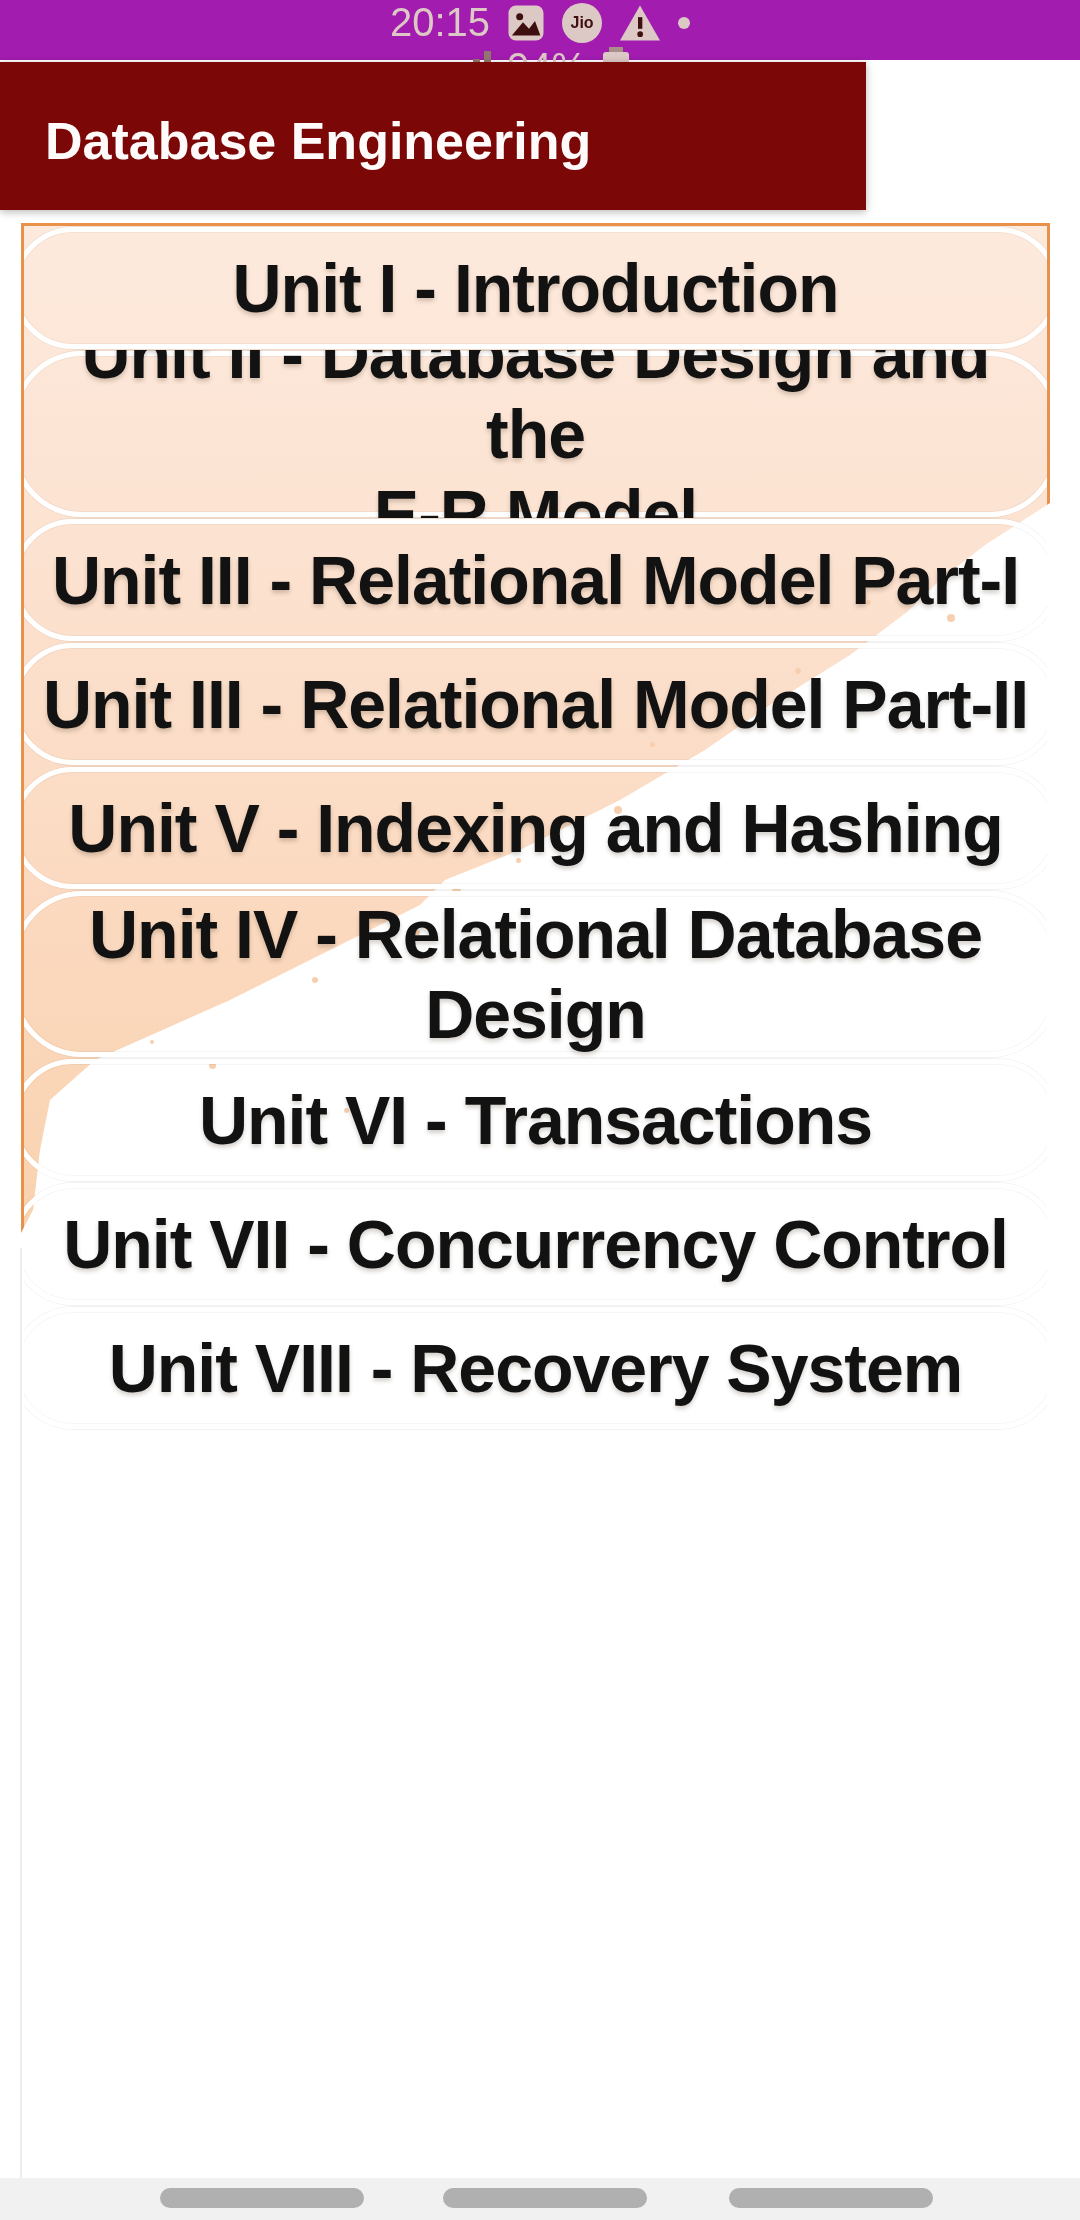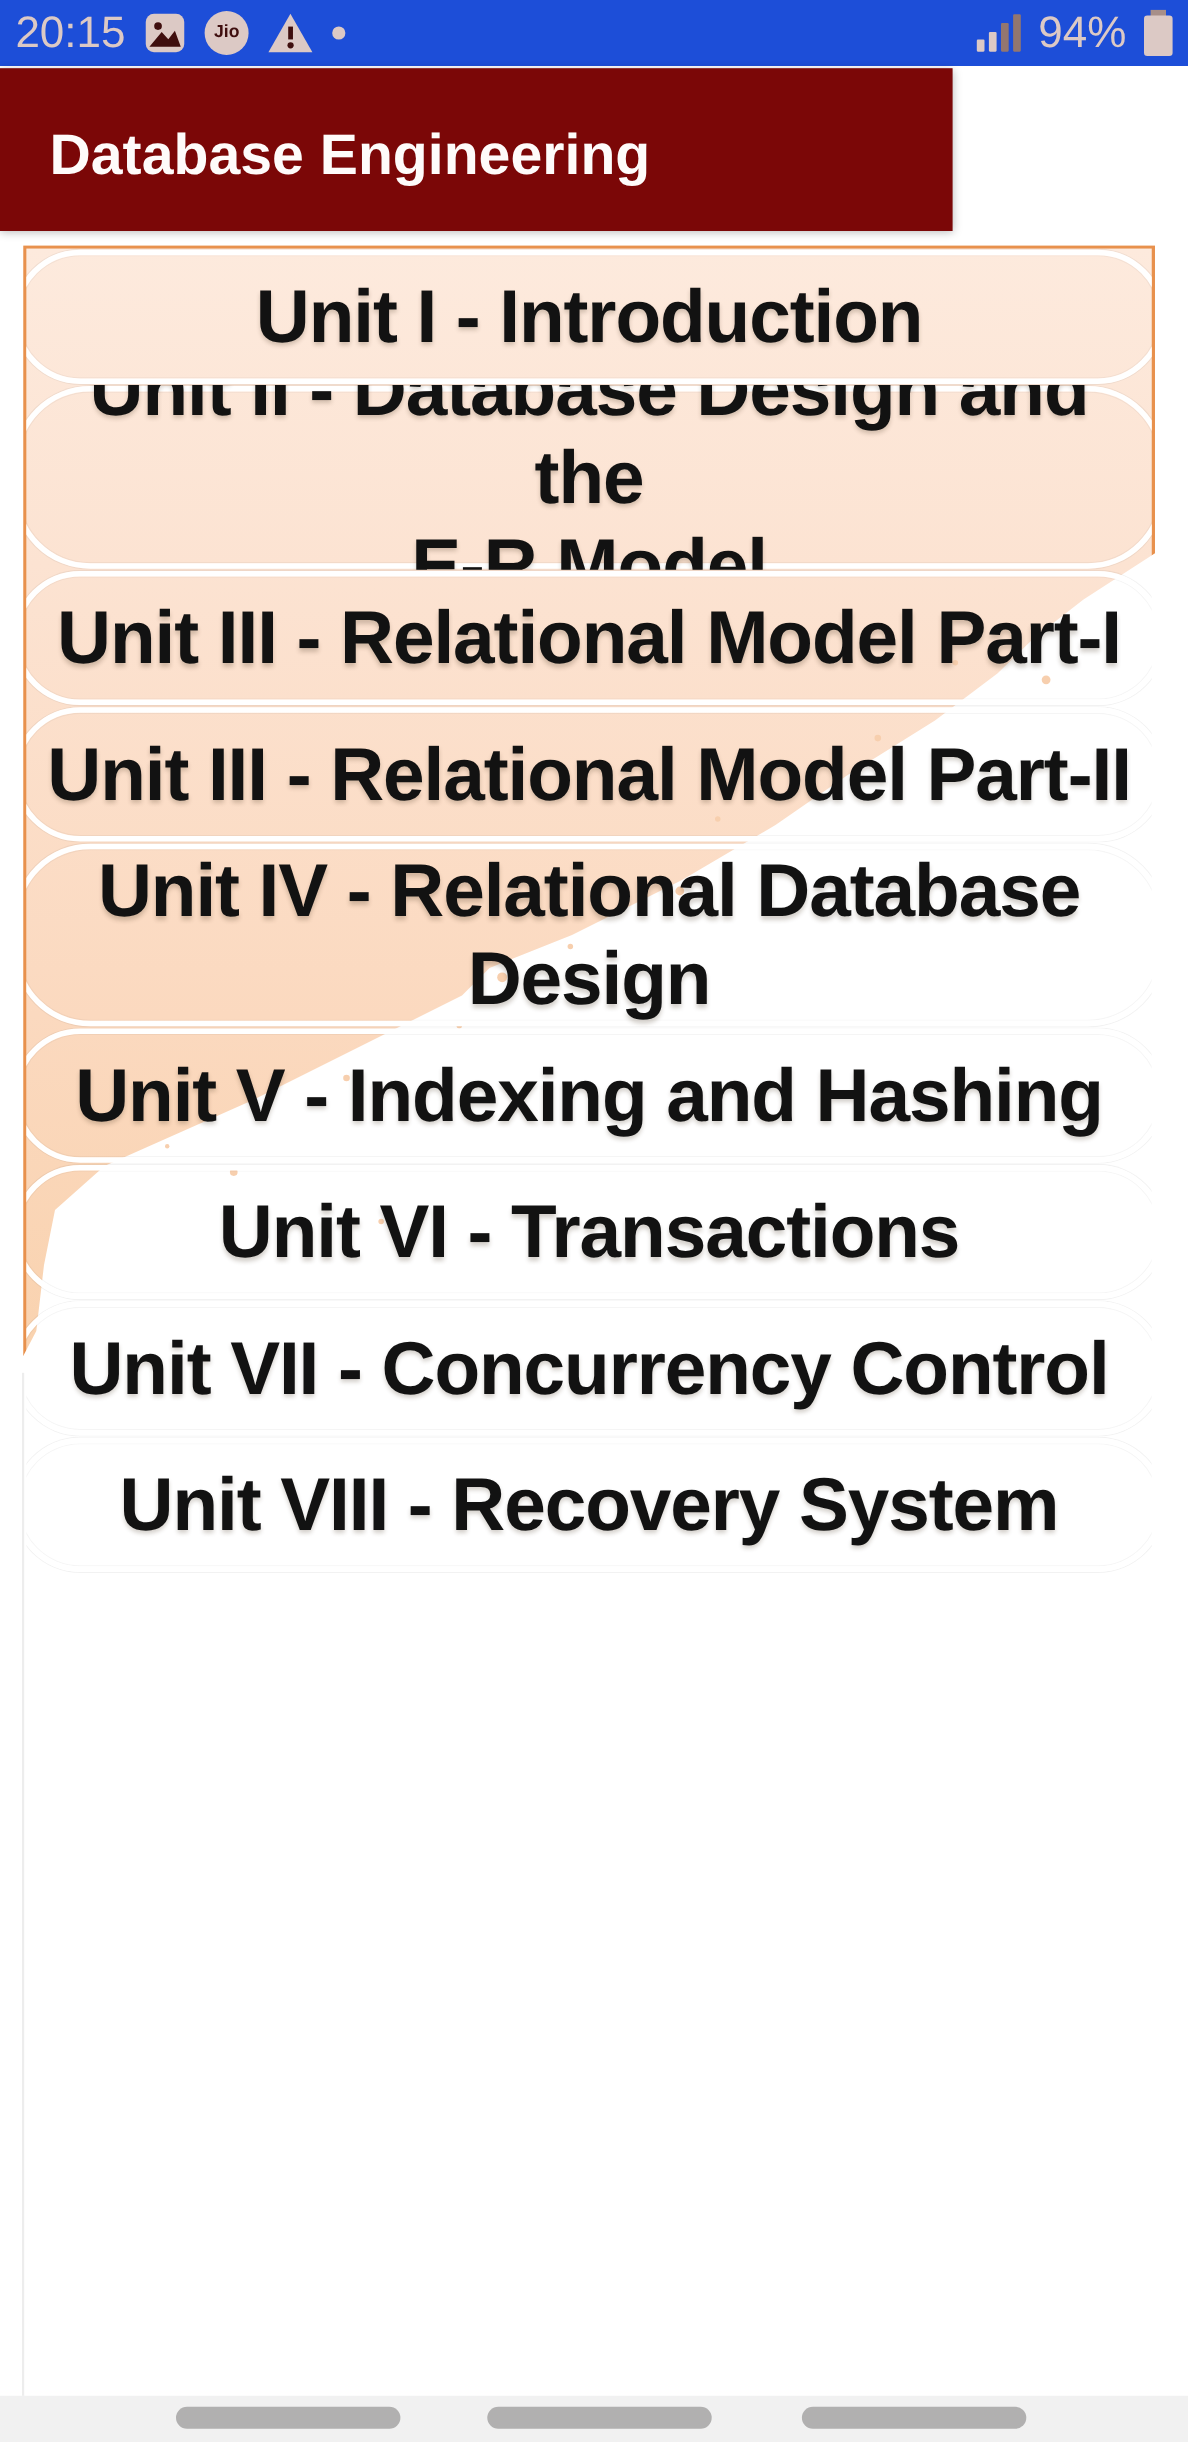--- a/index.html
+++ b/index.html
@@ -1,22 +1,22 @@
 <!DOCTYPE html>
 <html><head>
 <meta charset="utf-8">
 <style>
   html,body{margin:0;padding:0;background:#ffffff;}
   body{width:1080px;height:2220px;overflow:hidden;position:relative;
        font-family:"Liberation Sans",sans-serif;}
 
   
   .status-bar{position:absolute;left:0;top:0;width:1080px;height:60px;
-    background:#1d4ed8;display:flex;align-items:center;justify-content:space-between;
-    padding:0 14px;box-sizing:border-box;color:#dcc9c5;}
+    background:#a21caf;display:flex;align-items:center;justify-content:space-between;
+    padding:0 14px;box-sizing:border-box;color:#dcc9c5;flex-direction:column;}
   .sb-left,.sb-right{display:flex;align-items:center;gap:16px;}
   .sb-time{font-size:40px;letter-spacing:0;}
   .sb-pct{font-size:40px;}
   .sb-icon{display:inline-flex;align-items:center;justify-content:center;}
   .jio-circle{width:40px;height:40px;border-radius:50%;background:#dcc9c5;
     display:flex;align-items:center;justify-content:center;
     font-size:16px;font-weight:700;color:#3f0e0e;}
   .notif-dot{width:12px;height:12px;border-radius:50%;background:#dcc9c5;}
   .signal{display:flex;align-items:flex-end;gap:4px;height:34px;}
   .signal i{display:block;width:7px;border-radius:1px;background:#dcc9c5;}
@@ -141,26 +141,26 @@
   <div class="row double">
     <span class="row-label">Unit II - Database Design and the
 E-R Model</span>
   </div>
   <div class="row single">
     <span class="row-label">Unit III - Relational Model Part-I</span>
   </div>
   <div class="row single">
     <span class="row-label">Unit III - Relational Model Part-II</span>
   </div>
+  <div class="row single">
+    <span class="row-label">Unit V - Indexing and Hashing</span>
+  </div>
   <div class="row double">
     <span class="row-label">Unit IV - Relational Database
 Design</span>
-  </div>
-  <div class="row single">
-    <span class="row-label">Unit V - Indexing and Hashing</span>
   </div>
   <div class="row single">
     <span class="row-label">Unit VI - Transactions</span>
   </div>
   <div class="row single">
     <span class="row-label">Unit VII - Concurrency Control</span>
   </div>
   <div class="row single">
     <span class="row-label">Unit VIII - Recovery System</span>
   </div>

